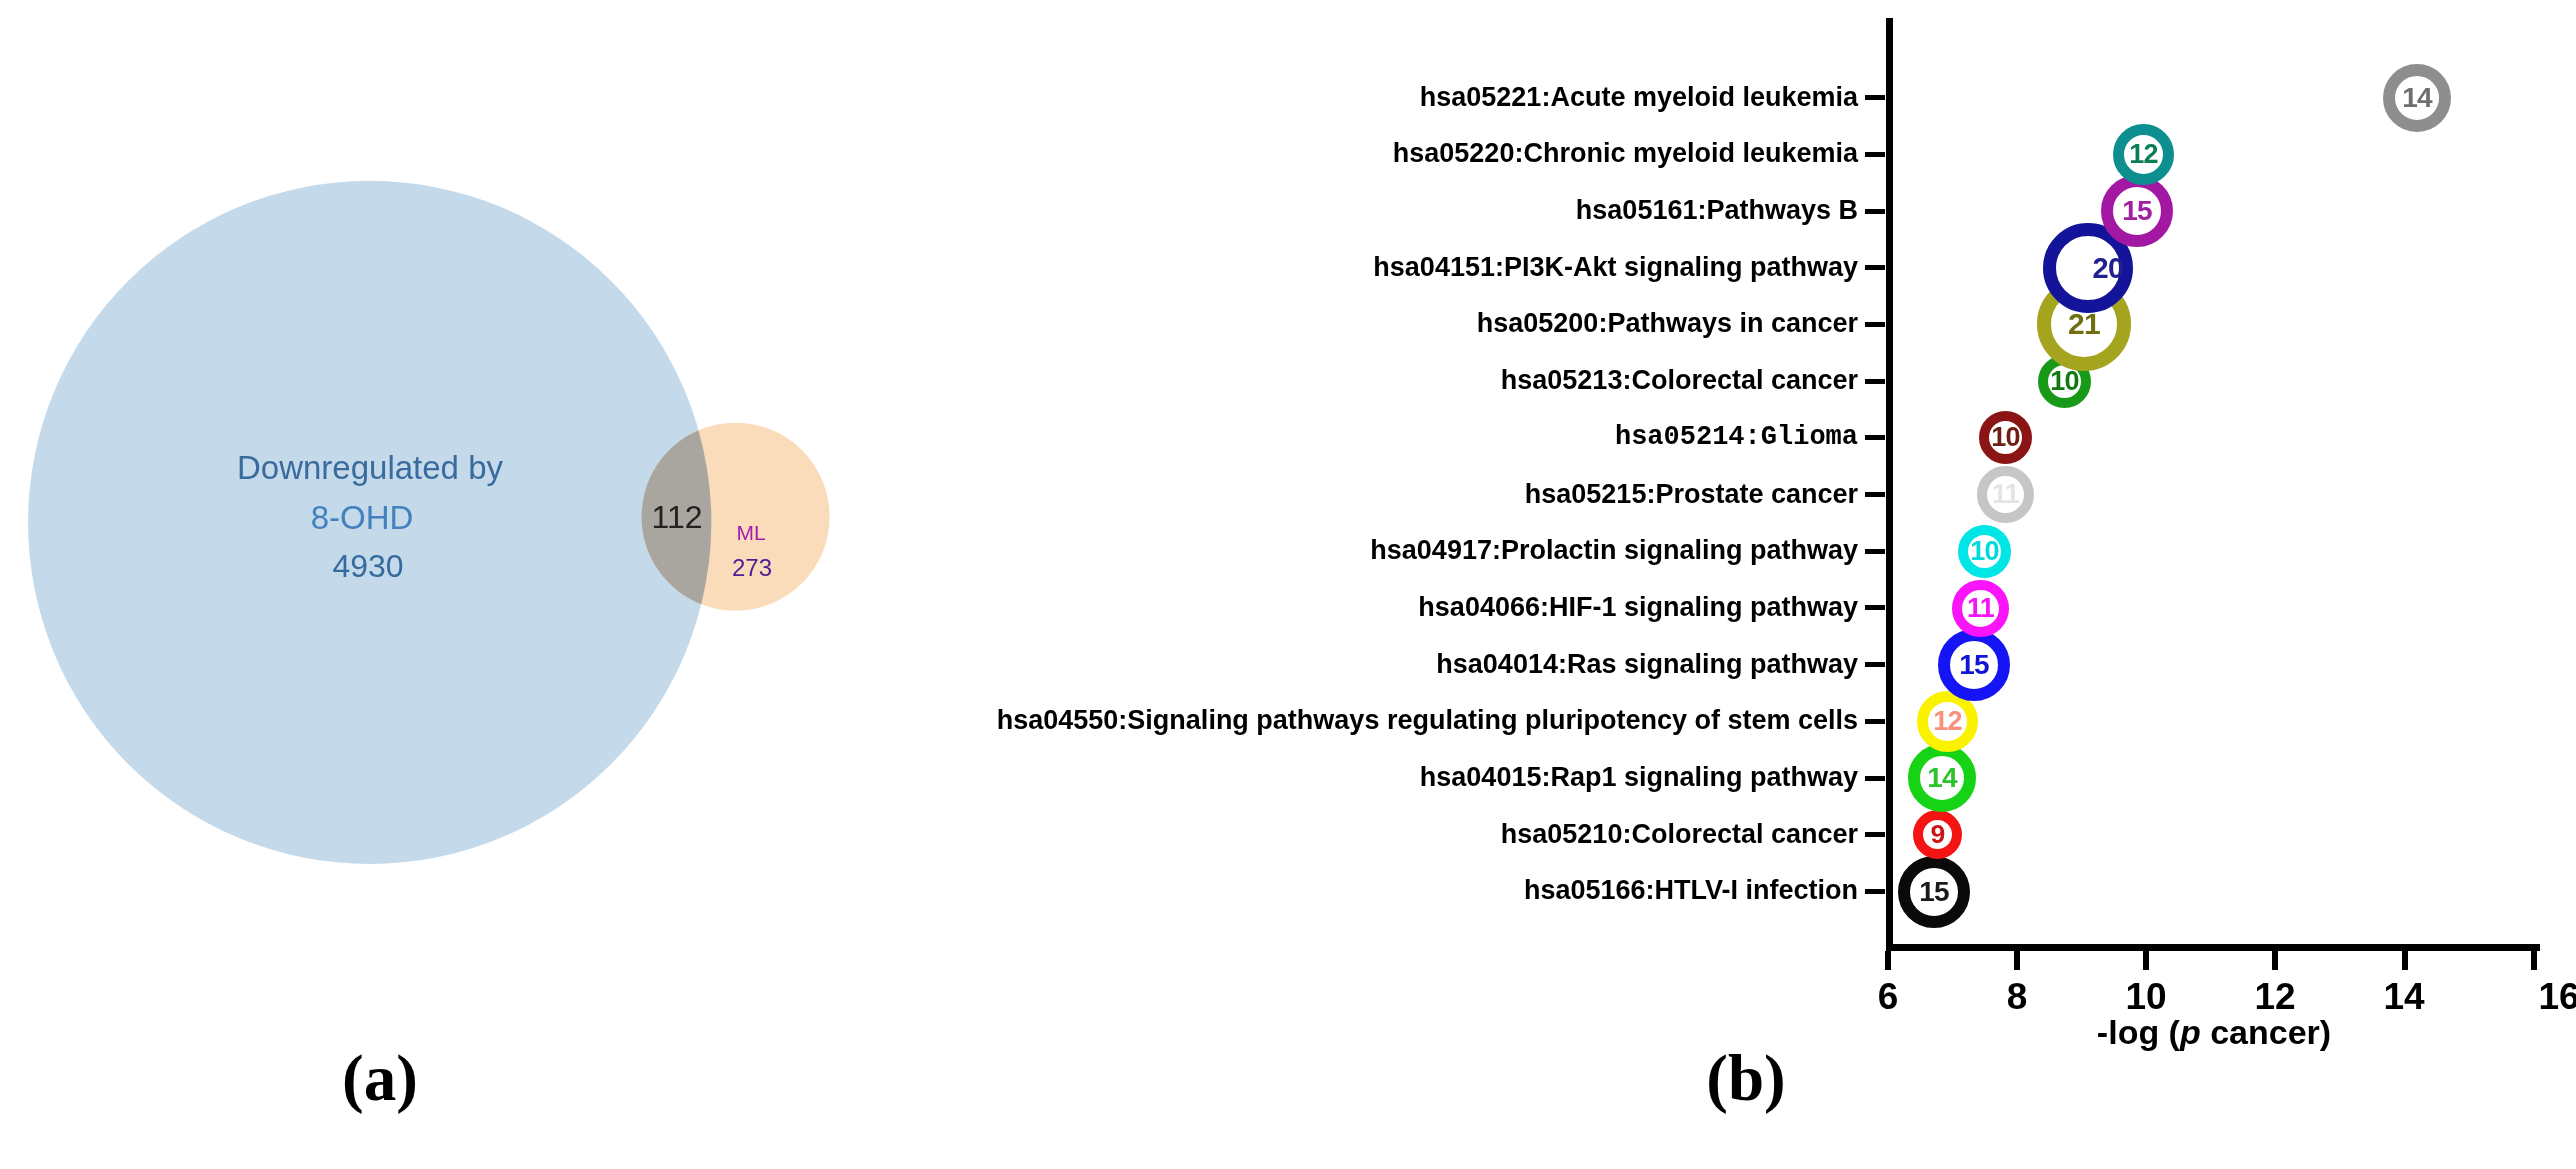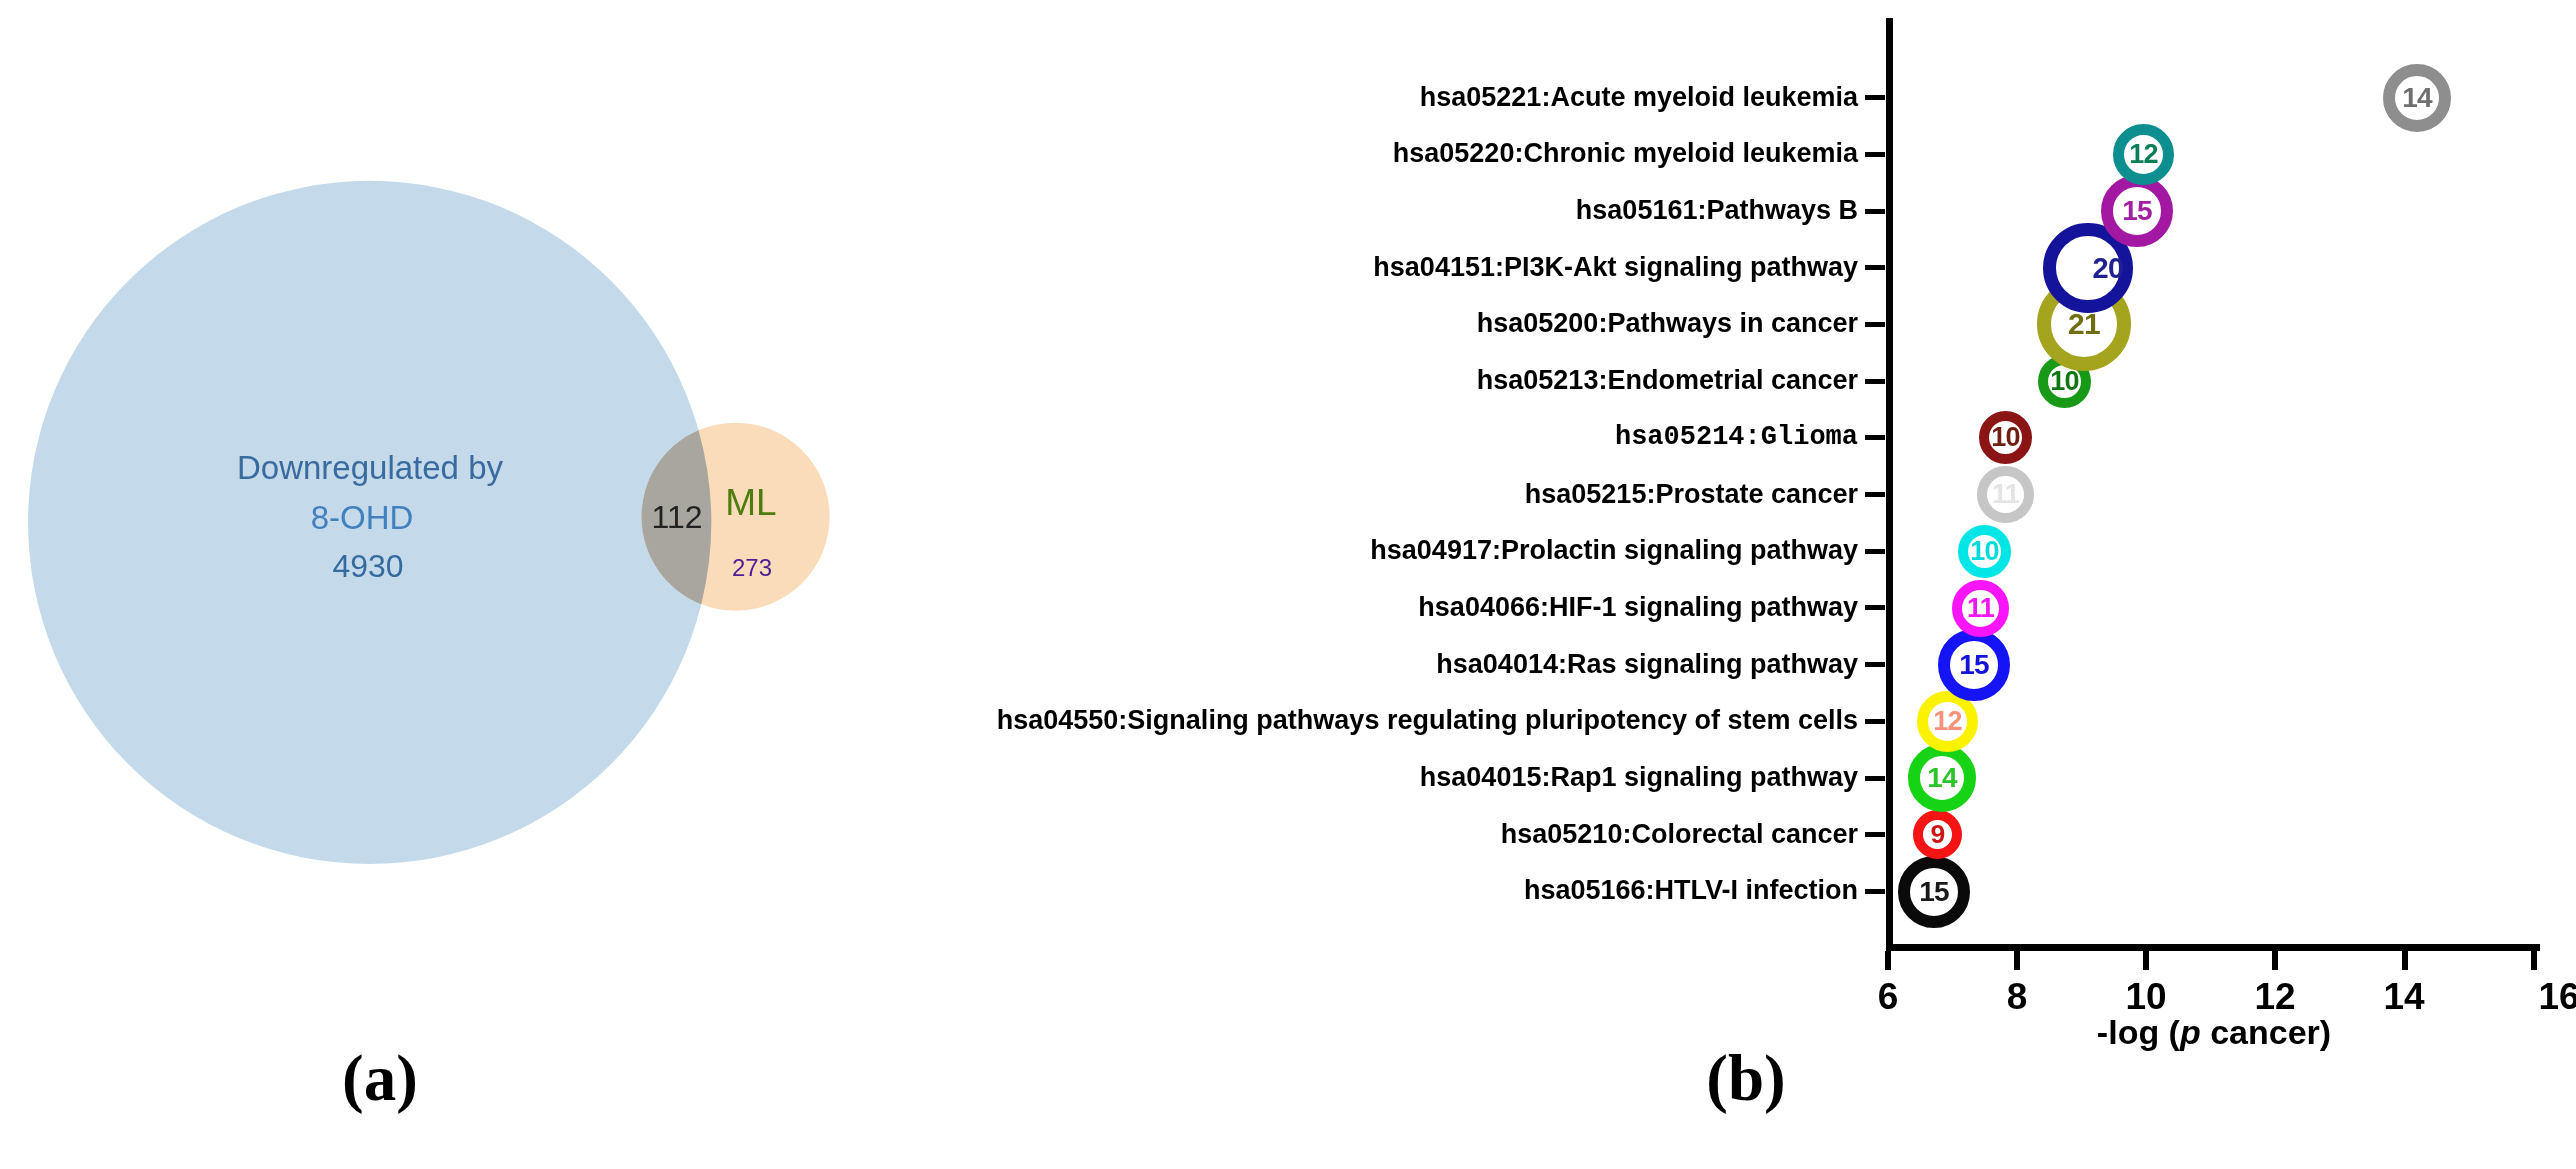--- a/index.html
+++ b/index.html
@@ -26,21 +26,21 @@
   <svg class="abs venn-svg" width="933" height="1169" viewBox="0 0 1300 1629">
     <circle id="venn-c1" cx="515" cy="728" r="476" fill="#C4DAEB"></circle>
     <circle id="venn-c2" cx="1025" cy="720" r="131" fill="#FBDCBA"></circle>
     <path id="venn-lens" d="M973.3,599.6 A476,476 0 0 1 977.1,842 A131,131 0 0 1 973.3,599.6 Z" fill="#A8A69E"></path>
   </svg>
 
   <div class="abs venn-text" style="left: 370px; top: 467px; font-size: 33px; color: rgb(58, 107, 158);">Downregulated by</div>
   <div class="abs venn-text" style="left: 362px; top: 517px; font-size: 33px; color: rgb(67, 129, 190);">8-OHD</div>
   <div class="abs venn-text" style="left: 368px; top: 566px; font-size: 32px; color: rgb(53, 106, 158);">4930</div>
   <div class="abs venn-text" style="left: 677px; top: 517px; font-size: 32px; color: rgb(34, 34, 34);">112</div>
-  <div class="abs venn-text" style="left: 751px; top: 502px; font-size: 37px; color: #4d7c0f;">ML</div>
+  <div class="abs venn-text" style="left: 751px; top: 532px; font-size: 21px; color: #a21caf;">ML</div>
   <div class="abs venn-text" style="left: 752px; top: 568px; font-size: 24px; color: #4c1d95;">273</div>
 
   <div class="abs panel-letter" style="left:380px;top:1078px;">(a)</div>
   <div class="abs panel-letter" style="left:1746px;top:1078px;">(b)</div>
 
   <div id="bubble-chart">
       <div class="abs spine" style="left: 1886px; top: 18px; width: 7.2px; height: 933px;"></div>
       <div class="abs spine" style="left: 1886px; top: 944px; width: 654px; height: 7.2px;"></div>
       <div class="abs row-label" style="right: 718px; top: 98px;">hsa05221:Acute myeloid leukemia</div>
       <div class="abs ytick" style="left: 1865px; top: 95px; width: 20px; height: 5px;"></div>
@@ -60,21 +60,21 @@
       <div class="abs row-label" style="right: 718px; top: 268px;">hsa04151:PI3K-Akt signaling pathway</div>
       <div class="abs ytick" style="left: 1865px; top: 265px; width: 20px; height: 5px;"></div>
       <div class="abs bubble" style="left: 2043px; top: 223px; width: 90px; height: 90px; border: 13.6px solid rgb(20, 20, 155); z-index: 112;">
         <span style="color: rgb(32, 32, 144); font-size: 29px; margin-left: 40px;">20</span>
       </div>
       <div class="abs row-label" style="right: 718px; top: 324px;">hsa05200:Pathways in cancer</div>
       <div class="abs ytick" style="left: 1865px; top: 322px; width: 20px; height: 5px;"></div>
       <div class="abs bubble" style="left: 2037px; top: 277px; width: 94px; height: 94px; border: 14.4px solid rgb(164, 164, 30); z-index: 111;">
         <span style="color: rgb(111, 111, 18); font-size: 30px;">21</span>
       </div>
-      <div class="abs row-label" style="right: 718px; top: 381px;">hsa05213:Endometrial cancer</div>
+      <div class="abs row-label" style="right: 718px; top: 381px;">hsa05213:Colorectal cancer</div>
       <div class="abs ytick" style="left: 1865px; top: 379px; width: 20px; height: 5px;"></div>
       <div class="abs bubble" style="left: 2038px; top: 355px; width: 53px; height: 53px; border: 10.8px solid rgb(24, 154, 24); z-index: 110;">
         <span style="color: rgb(16, 120, 16); font-size: 27px;">10</span>
       </div>
       <div class="abs row-label" style="right: 718px; top: 438px; font-family: Liberation Mono, monospace;">hsa05214:Glioma</div>
       <div class="abs ytick" style="left: 1865px; top: 435px; width: 20px; height: 5px;"></div>
       <div class="abs bubble" style="left: 1979px; top: 411px; width: 53px; height: 53px; border: 10.8px solid rgb(139, 20, 20); z-index: 109;">
         <span style="color: rgb(112, 32, 18); font-size: 27px;">10</span>
       </div>
       <div class="abs row-label" style="right: 718px; top: 495px;">hsa05215:Prostate cancer</div>

